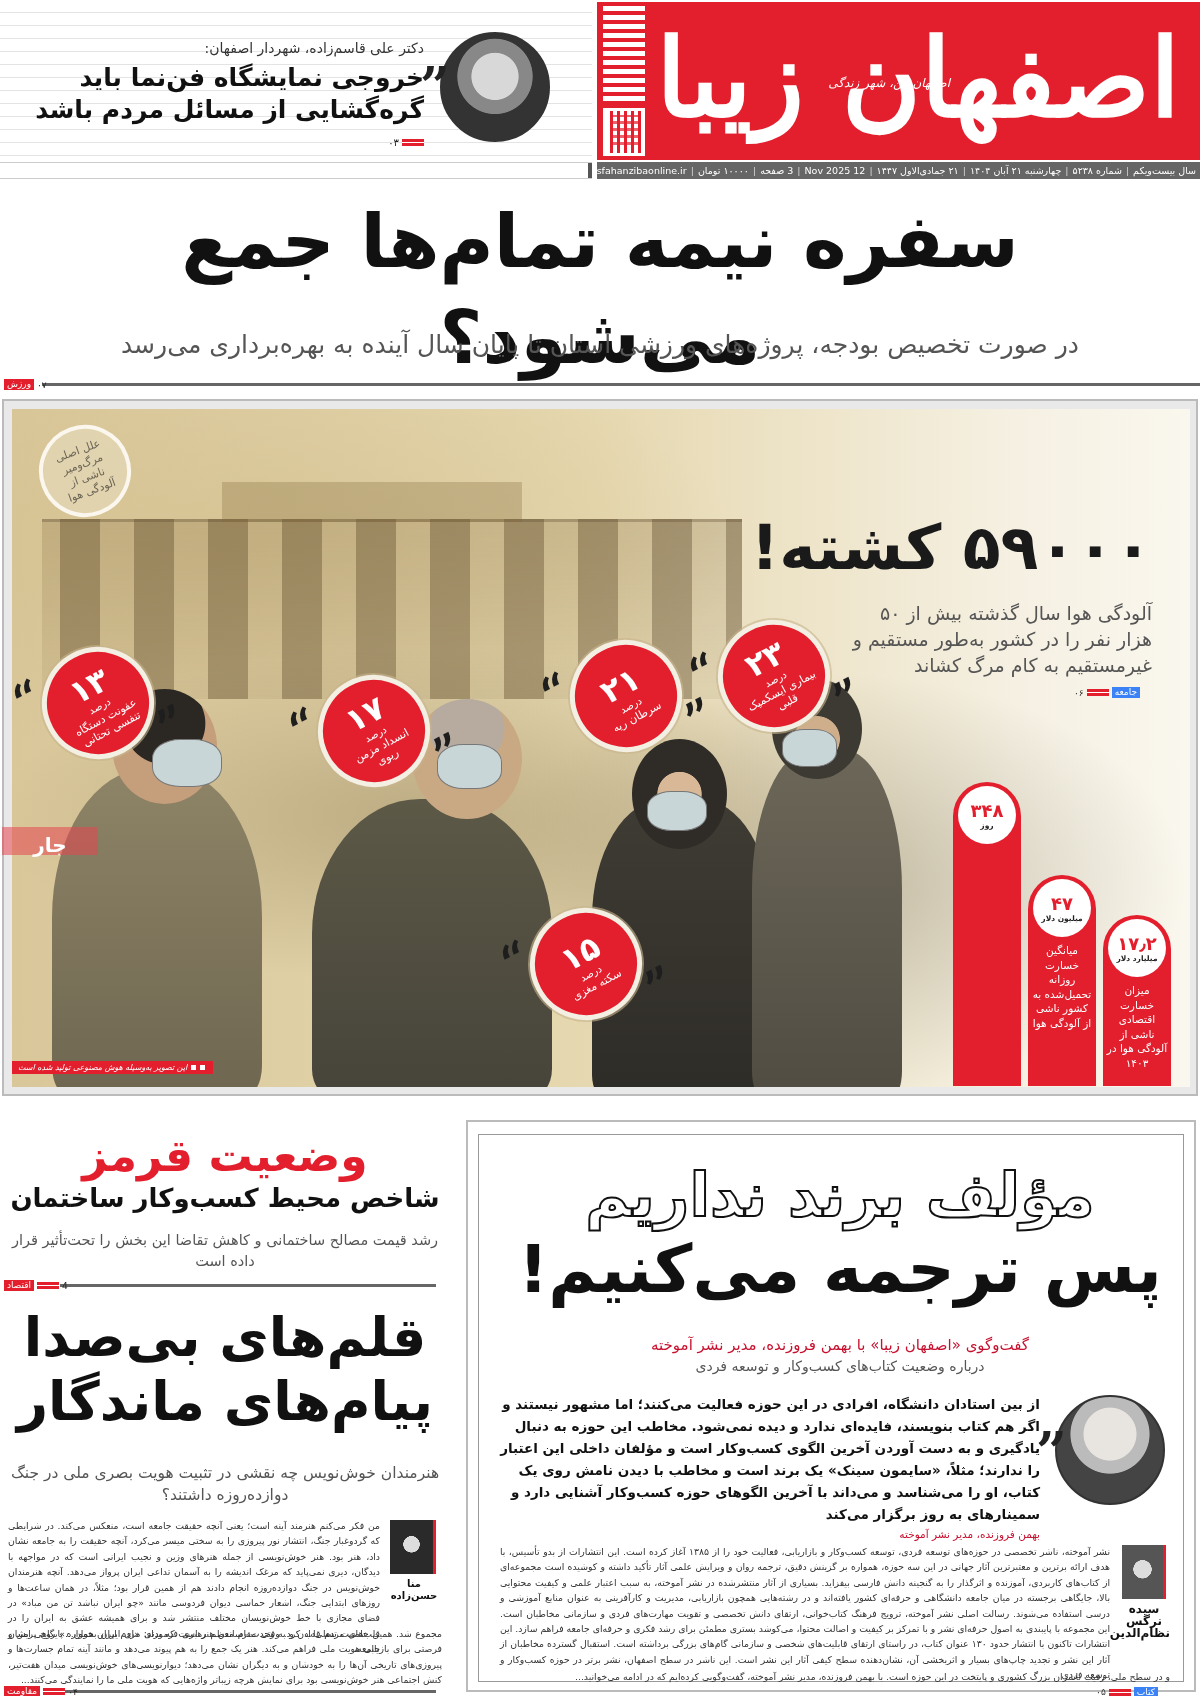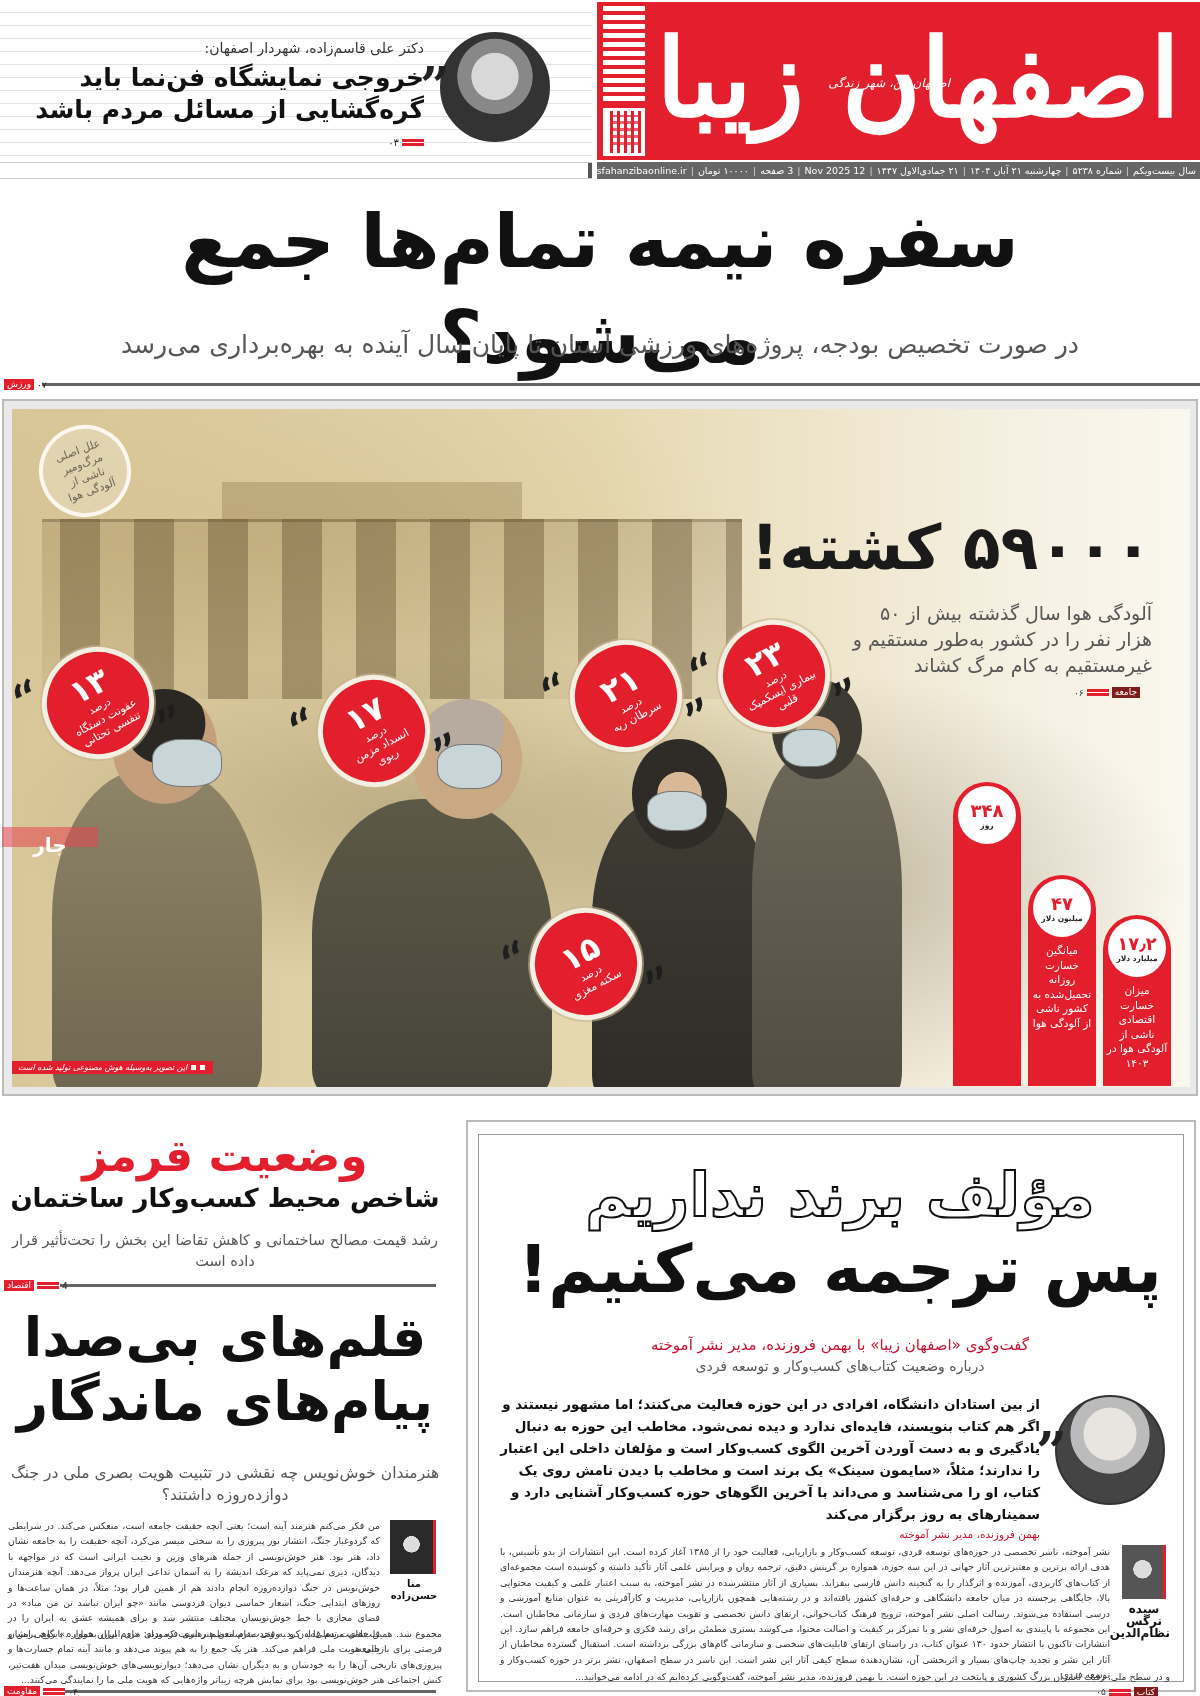--- a/index.html
+++ b/index.html
@@ -88,31 +88,31 @@
   .bubble .num { font-size: 32px; font-weight: bold; line-height: 34px; }
   .bubble .unit { font-size: 10px; line-height: 12px; }
   .bubble .desc { font-size: 11px; line-height: 13px; max-width: 84px; }
   .bubble .q { position: absolute; font-family: "DejaVu Serif", serif; font-weight: bold; font-size: 46px; color: #1e1e1e; line-height: 40px; }
   .bubble .q.tl { left: -22px; top: -6px; }
   .bubble .q.br { right: -18px; bottom: -22px; }
 
   .stat-title { position: absolute; right: 48px; top: 508px; font-size: 62px; font-weight: bold; color: #1a1a1a; line-height: 80px; }
   .stat-desc { position: absolute; right: 48px; top: 600px; width: 300px; font-size: 19px; line-height: 26px; color: #555; text-align: right; }
   .stat-page { display: inline-flex; align-items: center; gap: 3px; font-size: 9px; color: #333; margin-right: 12px; vertical-align: middle; }
-  .stat-page .tag { background: #7f1d1d; color: #fff; padding: 0 3px; line-height: 11px; }
+  .stat-page .tag { background: #3b82f6; color: #fff; padding: 0 3px; line-height: 11px; }
 
   .pillar { position: absolute; width: 68px; background: #e31e2d; border-radius: 34px 34px 0 0; color: #fff; text-align: center; padding: 4px 3px 0; }
   .pillar .cap { width: 58px; height: 58px; margin: 0 auto 6px; background: #fff; border-radius: 50%; display: flex; flex-direction: column; align-items: center; justify-content: center; color: #e31e2d; }
   .pillar .cap .n { font-size: 18px; font-weight: bold; line-height: 20px; }
   .pillar .cap .u { font-size: 7.5px; color: #222; font-weight: bold; line-height: 9px; }
   .pillar .txt { font-size: 10.5px; line-height: 14.5px; }
 
   .ai-note { position: absolute; left: 12px; top: 1061px; background: #e31e2d; color: #fff; font-size: 8px; padding: 2px 8px 2px 6px; display: flex; gap: 4px; align-items: center; font-style: italic; }
   .ai-note .sq { width: 5px; height: 5px; background: #fff; display: inline-block; }
-  .jar-tag { position: absolute; left: 2px; top: 827px; width: 96px; height: 20px; background: rgba(230,70,80,.55); color: #fff; font-size: 20px; font-weight: bold; line-height: 36px; text-align: center; }
+  .jar-tag { position: absolute; left: 2px; top: 827px; width: 96px; height: 28px; background: rgba(230,70,80,.55); color: #fff; font-size: 20px; font-weight: bold; line-height: 36px; text-align: center; }
 
   
   .intv-frame { position: absolute; top: 1120px; left: 466px; width: 730px; height: 572px; border: 2px solid #bbb; background: #fff; }
   .intv-inner { position: absolute; top: 1134px; left: 478px; width: 706px; height: 548px; border: 1px solid #999; background: #fff; }
   .intv-head-outline { position: absolute; top: 1160px; left: 500px; width: 680px; text-align: center; font-size: 60px; font-weight: bold;
     color: #fff; -webkit-text-stroke: 2px #111; line-height: 70px; }
   .intv-head-solid { position: absolute; top: 1232px; left: 500px; width: 680px; text-align: center; font-size: 66px; font-weight: bold; color: #111; line-height: 76px; }
   .intv-kicker { position: absolute; top: 1336px; left: 500px; width: 680px; text-align: center; font-size: 15px; color: #c8102e; }
   .intv-sub { position: absolute; top: 1358px; left: 500px; width: 680px; text-align: center; font-size: 14px; color: #555; }
   .intv-photo { position: absolute; left: 1055px; top: 1395px; width: 110px; height: 110px; border-radius: 50%; border: 2px solid #333;

